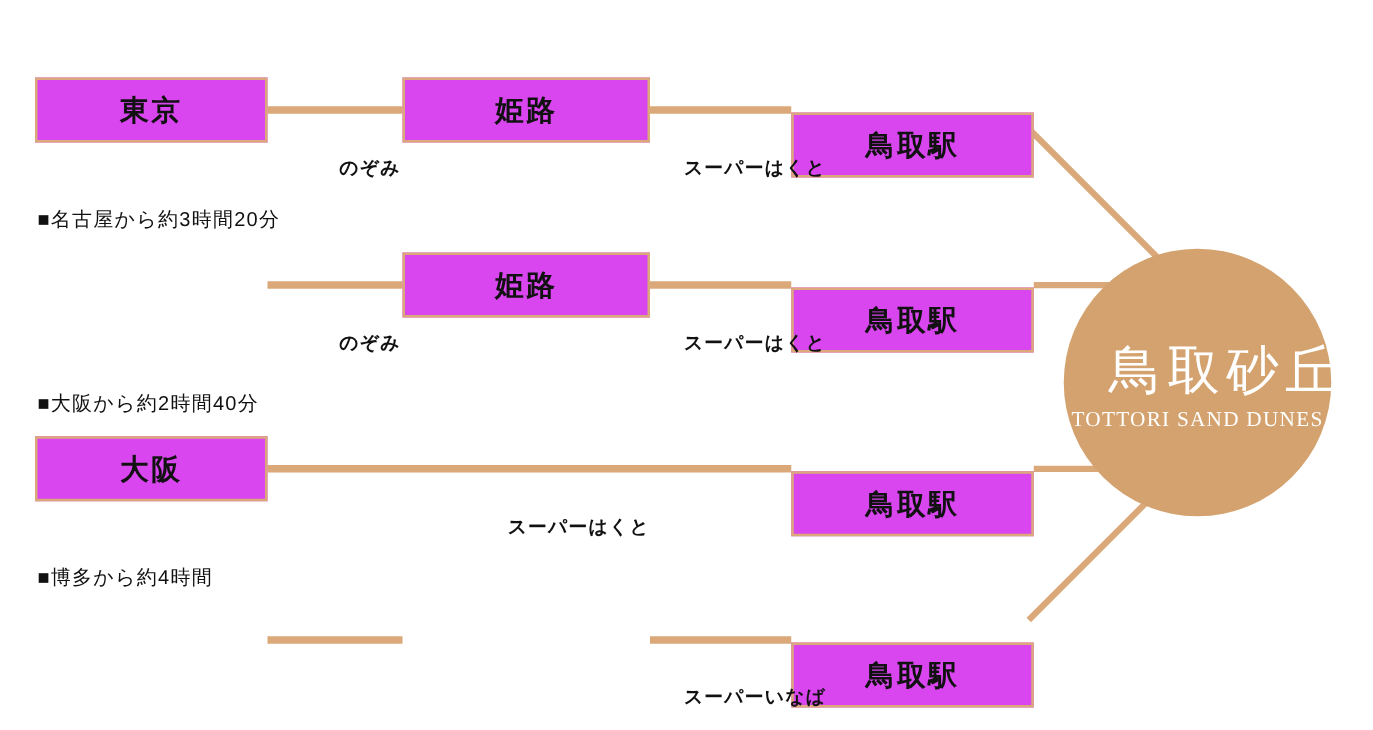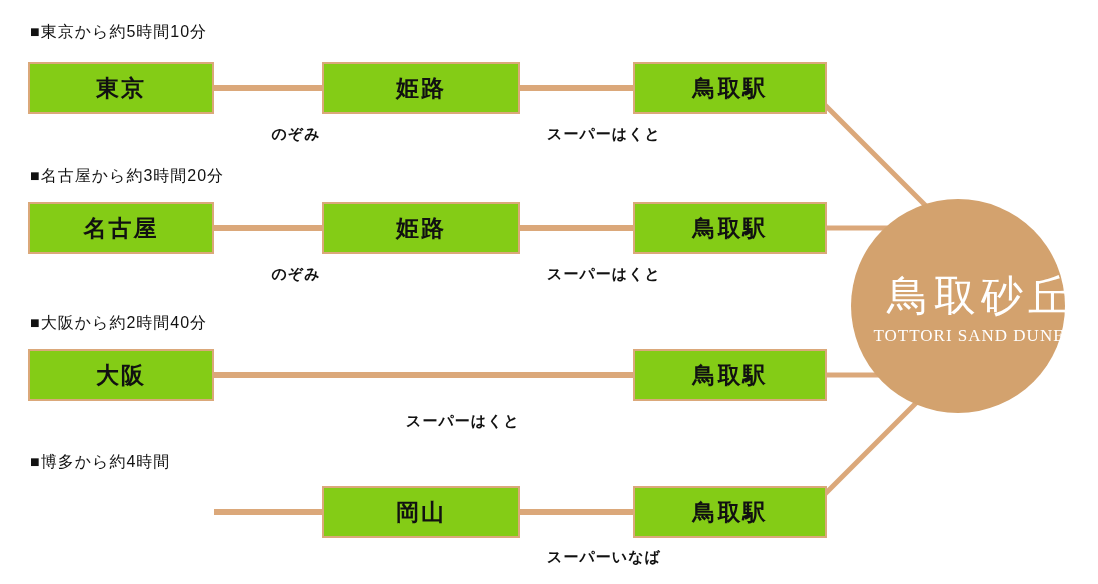--- a/index.html
+++ b/index.html
@@ -15,50 +15,50 @@
   .track.thick { stroke-width:6; }
   .dest-circle { fill:var(--circleFill); }
 
   .route-header {
     position:absolute; left:30px;
     font-size:16px; font-weight:500; color:var(--text);
     letter-spacing:1px; white-space:nowrap;
   }
   .station {
     position:absolute; height:52px;
-    border:2px solid var(--accent); background:#84cc16;
+    border:2px solid var(--accent); background:#d946ef;
     box-sizing:border-box;
     display:flex; align-items:center; justify-content:center;
     font-size:23px; font-weight:bold; color:var(--text);
     letter-spacing:2px; white-space:nowrap;
   }
   .c1 { left:28px;  width:186px; }
   .c2 { left:322px; width:198px;font-family:Liberation Mono, monospace; }
-  .c3 { left:633px; width:194px; }
+  .c3 { left:633px; width:194px;margin-top:28px; }
   .r1 { top:62px; }
   .r2 { top:202px; }
   .r3 { top:349px; }
   .r4 { top:486px; }
 
   .train {
     position:absolute; transform:translateX(-50%);
     font-size:15px; font-weight:bold; color:var(--text);
     letter-spacing:1px; white-space:nowrap;margin-left:28px;
   }
 
   .dest-title {
     position:absolute; left:841px; top:268px; width:234px;
     text-align:right;
     font-family:"Liberation Serif", serif;
     font-size:42px; color:var(--circleText);
     letter-spacing:5px; white-space:nowrap;
   }
   .dest-sub {
     position:absolute; left:841px; top:326px; width:234px;
-    text-align:right;
+    text-align:center;
     font-family:"Liberation Serif", serif;
     font-size:17px; color:var(--circleText);
     letter-spacing:1px; white-space:nowrap;
   }
 </style>
 </head>
 <body>
 
 <div class="canvas">
 
@@ -75,40 +75,37 @@
     <line class="track thick" x1="214" y1="375" x2="633" y2="375"></line>
     <line class="track" x1="827" y1="375" x2="890" y2="375"></line>
 
     <line class="track thick" x1="214" y1="512" x2="322" y2="512"></line>
     <line class="track thick" x1="520" y1="512" x2="633" y2="512"></line>
     <line class="track" x1="823" y1="496" x2="950" y2="369"></line>
 
     <circle class="dest-circle" cx="958" cy="306" r="107"></circle>
   </svg>
 
-  <div class="route-header" style="top:22px">■東京から約5時間10分</div>
   <div class="station c1 r1">東京</div>
   <div class="station c2 r1">姫路</div>
   <div class="station c3 r1">鳥取駅</div>
   <div class="train" style="left:268px; top:125px">のぞみ</div>
   <div class="train" style="left:576px; top:125px">スーパーはくと</div>
 
   <div class="route-header" style="top:166px">■名古屋から約3時間20分</div>
-  <div class="station c1 r2">名古屋</div>
   <div class="station c2 r2">姫路</div>
   <div class="station c3 r2">鳥取駅</div>
   <div class="train" style="left:268px; top:265px">のぞみ</div>
   <div class="train" style="left:576px; top:265px">スーパーはくと</div>
 
   <div class="route-header" style="top:313px">■大阪から約2時間40分</div>
   <div class="station c1 r3">大阪</div>
   <div class="station c3 r3">鳥取駅</div>
   <div class="train" style="left:435px; top:412px">スーパーはくと</div>
 
   <div class="route-header" style="top:452px">■博多から約4時間</div>
-  <div class="station c2 r4">岡山</div>
   <div class="station c3 r4">鳥取駅</div>
   <div class="train" style="left:576px; top:548px">スーパーいなば</div>
 
   <div class="dest-title">鳥取砂丘</div>
   <div class="dest-sub">TOTTORI SAND DUNES</div>
 
 </div>
 
 </body></html>

